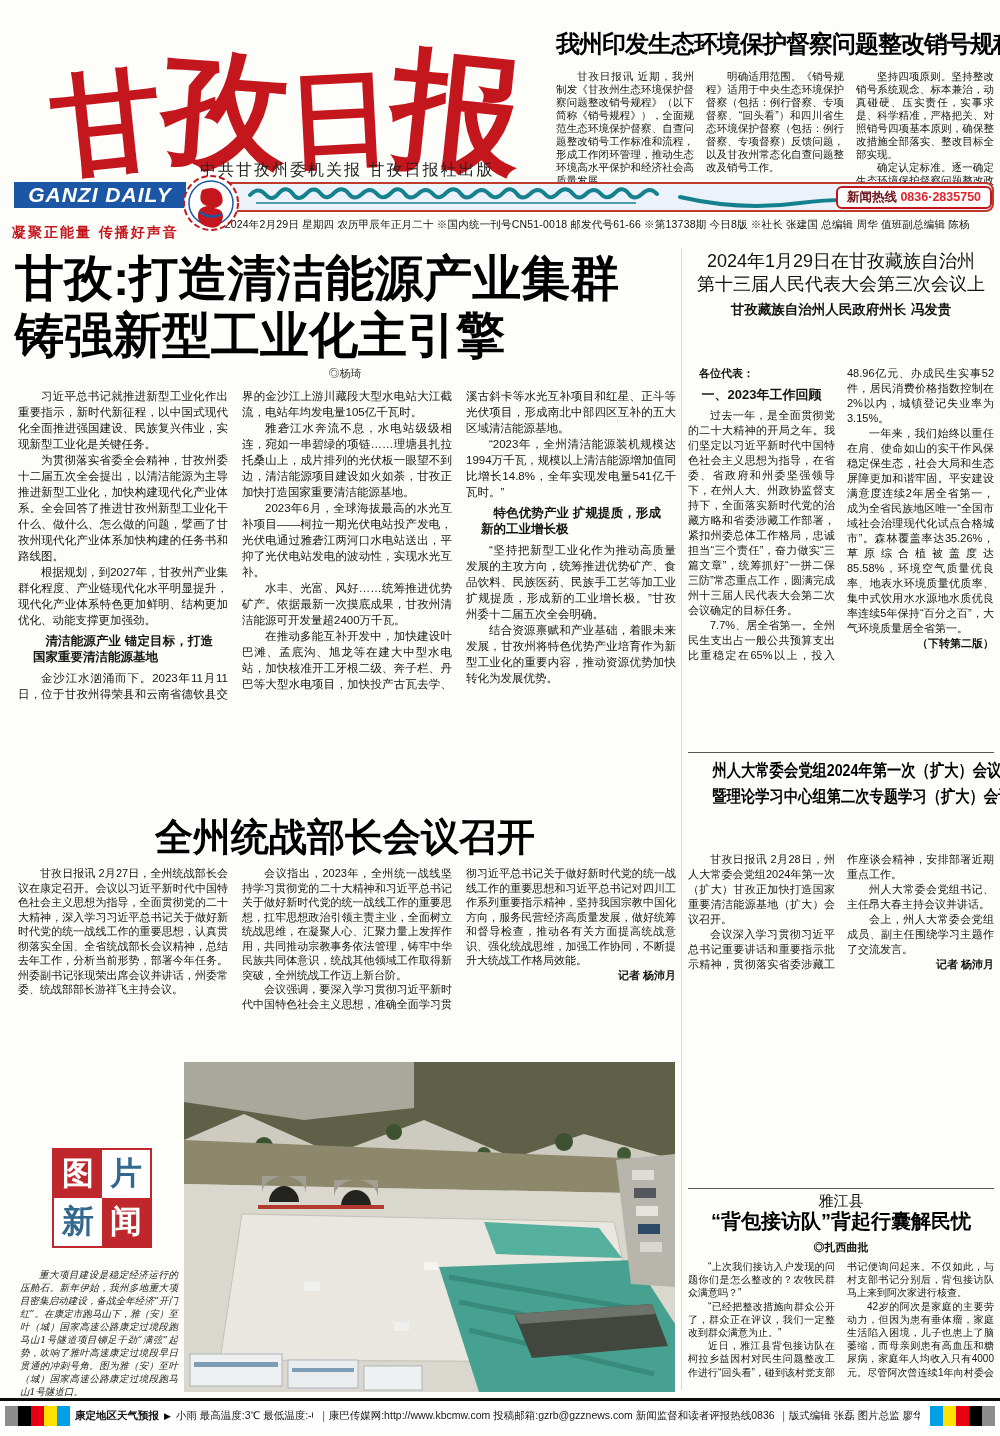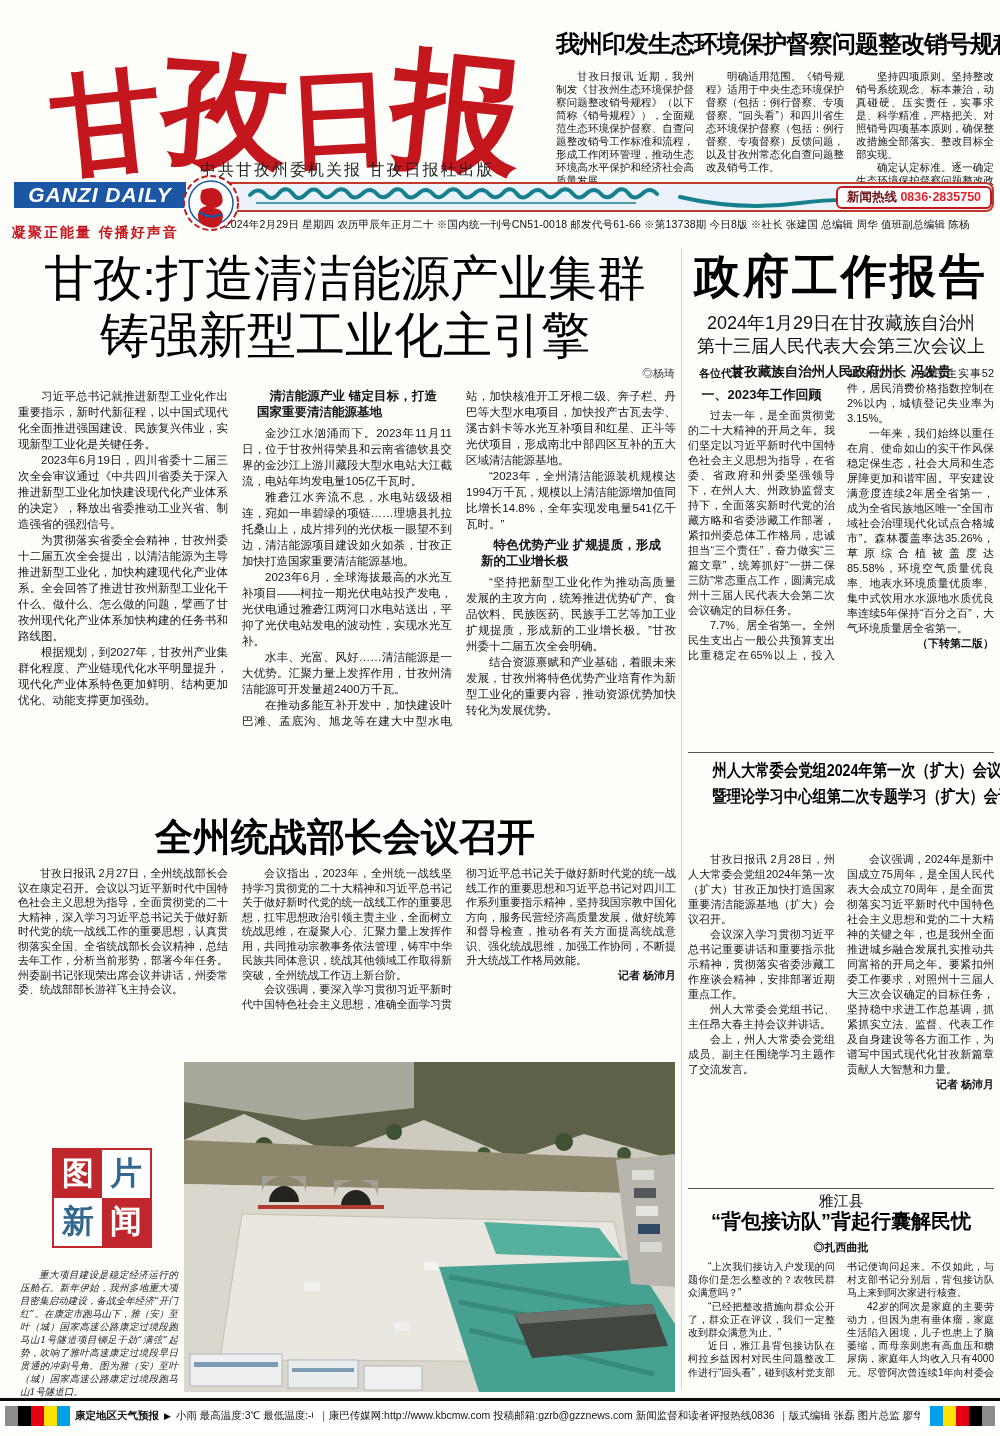--- a/index.html
+++ b/index.html
@@ -37,23 +37,23 @@
   .logo-badge { position:absolute; left:182px; top:174px; width:58px; height:58px; z-index:3; }
   .hotline { position:absolute; left:836px; top:186px; width:156px; height:23px; z-index:4;
     background:#fff; border:2px solid #c4161d; border-radius:6px; text-align:center;
     font-size:12.5px; font-weight:bold; line-height:19px; white-space:nowrap; }
   .hotline .hl-label { color:#6d1016; }
   .hotline .hl-num { color:#e0242c; }
   .dateline { position:absolute; left:214px; top:218px; width:780px; font-size:10.5px; color:#111; letter-spacing:0.2px; }
   
   .v-divider { position:absolute; left:681px; top:248px; width:1px; height:1142px; background:#d8d8d4; }
   
-  .main-headline { position:absolute; left:15px; top:250px; width:660px; text-align:center;
-    font-weight:400; font-size:49px; line-height:57px; letter-spacing:0; color:#000; }
-  .main-byline { position:absolute; left:15px; top:366px; width:660px; text-align:right; font-size:11px; color:#333; }
+  .main-headline { position:absolute; left:15px; top:250px; width:660px; text-align:left;
+    font-weight:700; font-size:49px; line-height:57px; letter-spacing:0; color:#000; }
+  .main-byline { position:absolute; left:15px; top:366px; width:660px; text-align:center; font-size:11px; color:#333; }
   .main-body { position:absolute; left:18px; top:388px; width:658px; height:414px;
     column-count:3; column-gap:14px; font-size:11.5px; line-height:16px; text-align:justify; }
   .main-body p { text-indent:2em; }
   .main-body .subhead { font-weight:bold; font-size:12.5px; text-indent:1em; margin:5px 15px; }
   
   .uf-headline { position:absolute; left:15px; top:812px; width:660px; text-align:center;
     font-size:38px; font-weight:900; color:#000; }
   .uf-body { position:absolute; left:18px; top:866px; width:658px; height:192px;
     column-count:3; column-gap:14px; font-size:11px; line-height:14.5px; text-align:justify; }
   .uf-body p { text-indent:2em; }
@@ -154,28 +154,27 @@
 
   <div class="v-divider"></div>
 
   <div class="main-headline">
     <div>甘孜:打造清洁能源产业集群</div>
     <div>铸强新型工业化主引擎</div>
   </div>
   <div class="main-byline">◎杨琦</div>
   <div class="main-body">
     <p>习近平总书记就推进新型工业化作出重要指示，新时代新征程，以中国式现代化全面推进强国建设、民族复兴伟业，实现新型工业化是关键任务。</p>
-    <p>2023年6月19日，四川省委十二届三次全会审议通过《中共四川省委关于深入推进新型工业化加快建设现代化产业体系的决定》，释放出省委推动工业兴省、制造强省的强烈信号。</p>
     <p>为贯彻落实省委全会精神，甘孜州委十二届五次全会提出，以清洁能源为主导推进新型工业化，加快构建现代化产业体系。全会回答了推进甘孜州新型工业化干什么、做什么、怎么做的问题，擘画了甘孜州现代化产业体系加快构建的任务书和路线图。</p>
     <p>根据规划，到2027年，甘孜州产业集群化程度、产业链现代化水平明显提升，现代化产业体系特色更加鲜明、结构更加优化、动能支撑更加强劲。</p>
     <p class="subhead">清洁能源产业 锚定目标，打造国家重要清洁能源基地</p>
     <p>金沙江水汹涌而下。2023年11月11日，位于甘孜州得荣县和云南省德钦县交界的金沙江上游川藏段大型水电站大江截流，电站年均发电量105亿千瓦时。</p>
     <p>雅砻江水奔流不息，水电站级级相连，宛如一串碧绿的项链……理塘县扎拉托桑山上，成片排列的光伏板一眼望不到边，清洁能源项目建设如火如荼，甘孜正加快打造国家重要清洁能源基地。</p>
     <p>2023年6月，全球海拔最高的水光互补项目——柯拉一期光伏电站投产发电，光伏电通过雅砻江两河口水电站送出，平抑了光伏电站发电的波动性，实现水光互补。</p>
-    <p>水丰、光富、风好……清洁能源是一大优势。汇聚力量上发挥作用，甘孜州清洁能源可开发量超2400万千瓦。</p>
+    <p>水丰、光富、风好……统筹推进优势矿产。依据最新一次摸底成果，甘孜州清洁能源可开发量超2400万千瓦。</p>
     <p>在推动多能互补开发中，加快建设叶巴滩、孟底沟、旭龙等在建大中型水电站，加快核准开工牙根二级、奔子栏、丹巴等大型水电项目，加快投产古瓦去学、溪古斜卡等水光互补项目和红星、正斗等光伏项目，形成南北中部四区互补的五大区域清洁能源基地。</p>
     <p>“2023年，全州清洁能源装机规模达1994万千瓦，规模以上清洁能源增加值同比增长14.8%，全年实现发电量541亿千瓦时。”</p>
     <p class="subhead">特色优势产业 扩规提质，形成新的工业增长极</p>
     <p>“坚持把新型工业化作为推动高质量发展的主攻方向，统筹推进优势矿产、食品饮料、民族医药、民族手工艺等加工业扩规提质，形成新的工业增长极。”甘孜州委十二届五次全会明确。</p>
     <p>结合资源禀赋和产业基础，着眼未来发展，甘孜州将特色优势产业培育作为新型工业化的重要内容，推动资源优势加快转化为发展优势。</p>
   </div>
 
   <div class="uf-headline">全州统战部长会议召开</div>
   <div class="uf-body">
     <p>甘孜日报讯 2月27日，全州统战部长会议在康定召开。会议以习近平新时代中国特色社会主义思想为指导，全面贯彻党的二十大精神，深入学习习近平总书记关于做好新时代党的统一战线工作的重要思想，认真贯彻落实全国、全省统战部长会议精神，总结去年工作，分析当前形势，部署今年任务。州委副书记张现荣出席会议并讲话，州委常委、统战部部长游祥飞主持会议。</p>
@@ -236,21 +235,20 @@
       <rect x="452" y="144" width="22" height="10" fill="#e4e3dd"></rect>
       <rect x="454" y="162" width="22" height="10" fill="#2e4a66"></rect>
       <rect x="456" y="180" width="22" height="10" fill="#d8d7d1"></rect>
       <rect x="240" y="200" width="14" height="8" fill="#f4f4f1"></rect>
       <rect x="120" y="220" width="16" height="9" fill="#f1f1ee"></rect>
       <rect x="210" y="260" width="15" height="9" fill="#eef0ee"></rect>
     </svg>
   </div>
 
   <div class="gov">
-    <h1>政府工作报告</h1>
     <div class="gov-sub">
       <div>2024年1月29日在甘孜藏族自治州</div>
       <div>第十三届人民代表大会第三次会议上</div>
     </div>
     <div class="gov-author">甘孜藏族自治州人民政府州长 冯发贵</div>
   </div>
   <div class="gov-body">
     <p class="salutation">各位代表：</p>
     <p class="section-title">一、2023年工作回顾</p>
     <p>过去一年，是全面贯彻党的二十大精神的开局之年。我们坚定以习近平新时代中国特色社会主义思想为指导，在省委、省政府和州委坚强领导下，在州人大、州政协监督支持下，全面落实新时代党的治藏方略和省委涉藏工作部署，紧扣州委总体工作格局，忠诚担当“三个责任”，奋力做实“三篇文章”，统筹抓好“一拼二保三防”常态重点工作，圆满完成州十三届人民代表大会第二次会议确定的目标任务。</p>
@@ -262,21 +260,20 @@
   <div class="hrule" style="top:752px;"></div>
   <div class="npc-head">
     <div>州人大常委会党组2024年第一次（扩大）会议</div>
     <div>暨理论学习中心组第二次专题学习（扩大）会议召开</div>
   </div>
   <div class="npc-body">
     <p>甘孜日报讯 2月28日，州人大常委会党组2024年第一次（扩大）甘孜正加快打造国家重要清洁能源基地（扩大）会议召开。</p>
     <p>会议深入学习贯彻习近平总书记重要讲话和重要指示批示精神，贯彻落实省委涉藏工作座谈会精神，安排部署近期重点工作。</p>
     <p>州人大常委会党组书记、主任昂大春主持会议并讲话。</p>
     <p>会上，州人大常委会党组成员、副主任围绕学习主题作了交流发言。</p>
-    <p>会议强调，2024年是新中国成立75周年，是全国人民代表大会成立70周年，是全面贯彻落实习近平新时代中国特色社会主义思想和党的二十大精神的关键之年，也是我州全面推进城乡融合发展扎实推动共同富裕的开局之年。要紧扣州委工作要求，对照州十三届人大三次会议确定的目标任务，坚持稳中求进工作总基调，抓紧抓实立法、监督、代表工作及自身建设等各方面工作，为谱写中国式现代化甘孜新篇章贡献人大智慧和力量。</p>
     <p class="reporter">记者 杨沛月</p>
   </div>
 
   <div class="hrule" style="top:1188px;"></div>
   <div class="yj-kicker">雅江县</div>
   <div class="yj-head">“背包接访队”背起行囊解民忧</div>
   <div class="yj-byline">◎扎西曲批</div>
   <div class="yj-body">
     <p>“上次我们接访入户发现的问题你们是怎么整改的？农牧民群众满意吗？”</p>
     <p>“已经把整改措施向群众公开了，群众正在评议，我们一定整改到群众满意为止。”</p>

